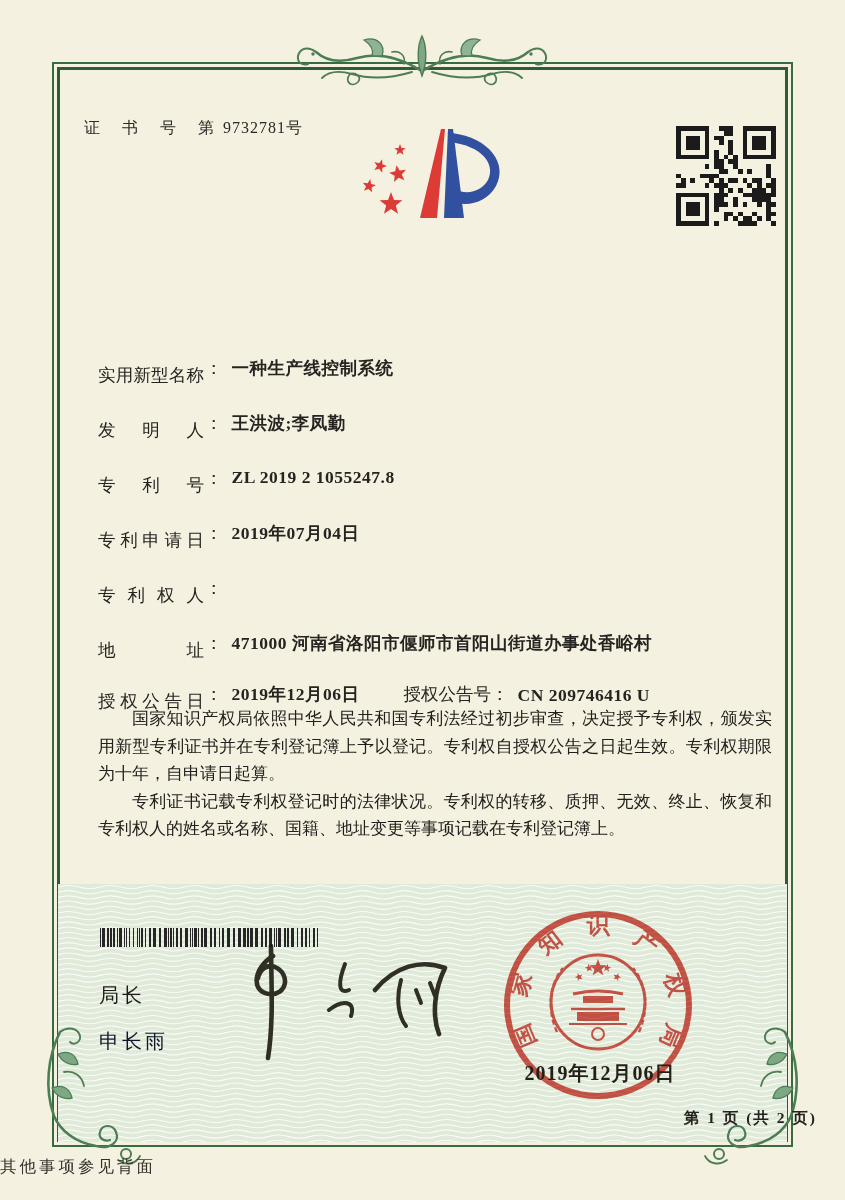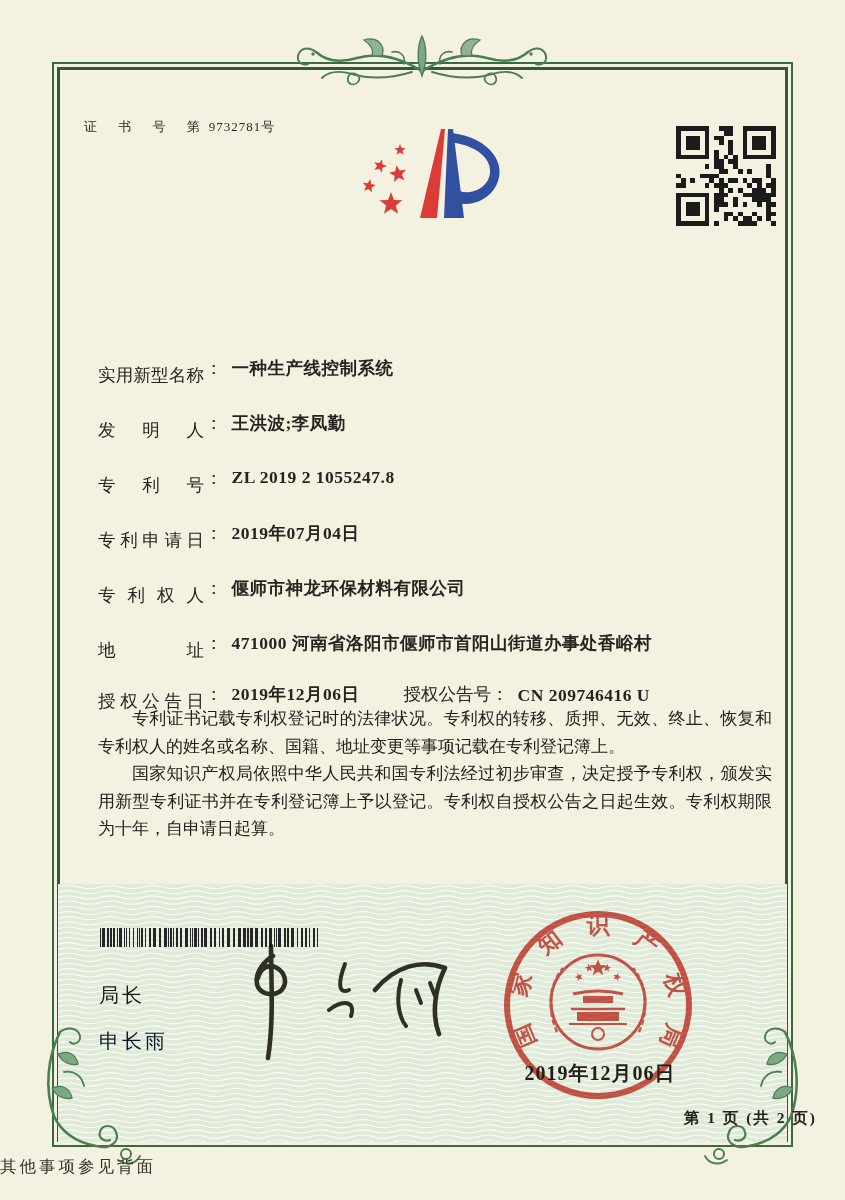--- a/index.html
+++ b/index.html
@@ -22,21 +22,21 @@
     position:absolute;left:3px;top:3px;right:3px;bottom:3px;
     border:3px solid #2e5c36;
   }
   
   .panel{
     position:absolute;left:58px;top:884px;width:729px;height:258px;
   }
   .panel svg{display:block;}
   
   .cert-no{
-    position:absolute;left:84px;top:118px;font-size:13px;color:#2b2925;
+    position:absolute;left:84px;top:118px;font-size:16px;color:#2b2925;
     white-space:nowrap;
   }
   .cert-no .sp{letter-spacing:9px;}
   .cert-no .num{letter-spacing:1px;}
   .logo{position:absolute;left:340px;top:116px;}
   .qr{position:absolute;left:676px;top:126px;}
   .title{
     position:absolute;left:0;top:247px;width:845px;text-align:center;
     font-size:43px;font-weight:bold;letter-spacing:8px;padding-left:8px;
     box-sizing:border-box;color:#1d1b18;
@@ -444,42 +444,41 @@
       <span class="fvalue">ZL 2019 2 1055247.8</span>
     </div>
     <div class="frow">
       <span class="flabel">专利申请日</span>
         <span class="fcolon">：</span>
       <span class="fvalue">2019年07月04日</span>
     </div>
     <div class="frow">
       <span class="flabel">专利权人</span>
         <span class="fcolon">：</span>
-      <span class="fvalue">偃师市神龙环保材料有限公司</span>
     </div>
     <div class="frow">
       <span class="flabel">地址</span>
         <span class="fcolon">：</span>
       <span class="fvalue">471000 河南省洛阳市偃师市首阳山街道办事处香峪村</span>
     </div>
     <div class="frow grant">
       <span class="flabel">授权公告日</span>
         <span class="fcolon">：</span>
       <span class="fvalue">2019年12月06日</span>
       <span class="grant-right">
         <span>授权公告号</span>
           <span>：</span>
         <span class="fvalue">CN 209746416 U</span>
       </span>
     </div>
   </div>
 
   <div class="paras">
+    <p>国家知识产权局依照中华人民共和国专利法经过初步审查，决定授予专利权，颁发实用新型专利证书并在专利登记簿上予以登记。专利权自授权公告之日起生效。专利权期限为十年，自申请日起算。</p>
     <p>专利证书记载专利权登记时的法律状况。专利权的转移、质押、无效、终止、恢复和专利权人的姓名或名称、国籍、地址变更等事项记载在专利登记簿上。</p>
-    <p>国家知识产权局依照中华人民共和国专利法经过初步审查，决定授予专利权，颁发实用新型专利证书并在专利登记簿上予以登记。专利权自授权公告之日起生效。专利权期限为十年，自申请日起算。</p>
   </div>
 
   <svg class="barcode" viewBox="0 0 220 19" preserveAspectRatio="none">
     <g fill="#262626">
         <rect x="0" y="0" width="1" height="19"></rect>
         <rect x="2" y="0" width="3" height="19"></rect>
         <rect x="7" y="0" width="2" height="19"></rect>
         <rect x="10" y="0" width="2" height="19"></rect>
         <rect x="13" y="0" width="2" height="19"></rect>
         <rect x="17" y="0" width="1" height="19"></rect>

